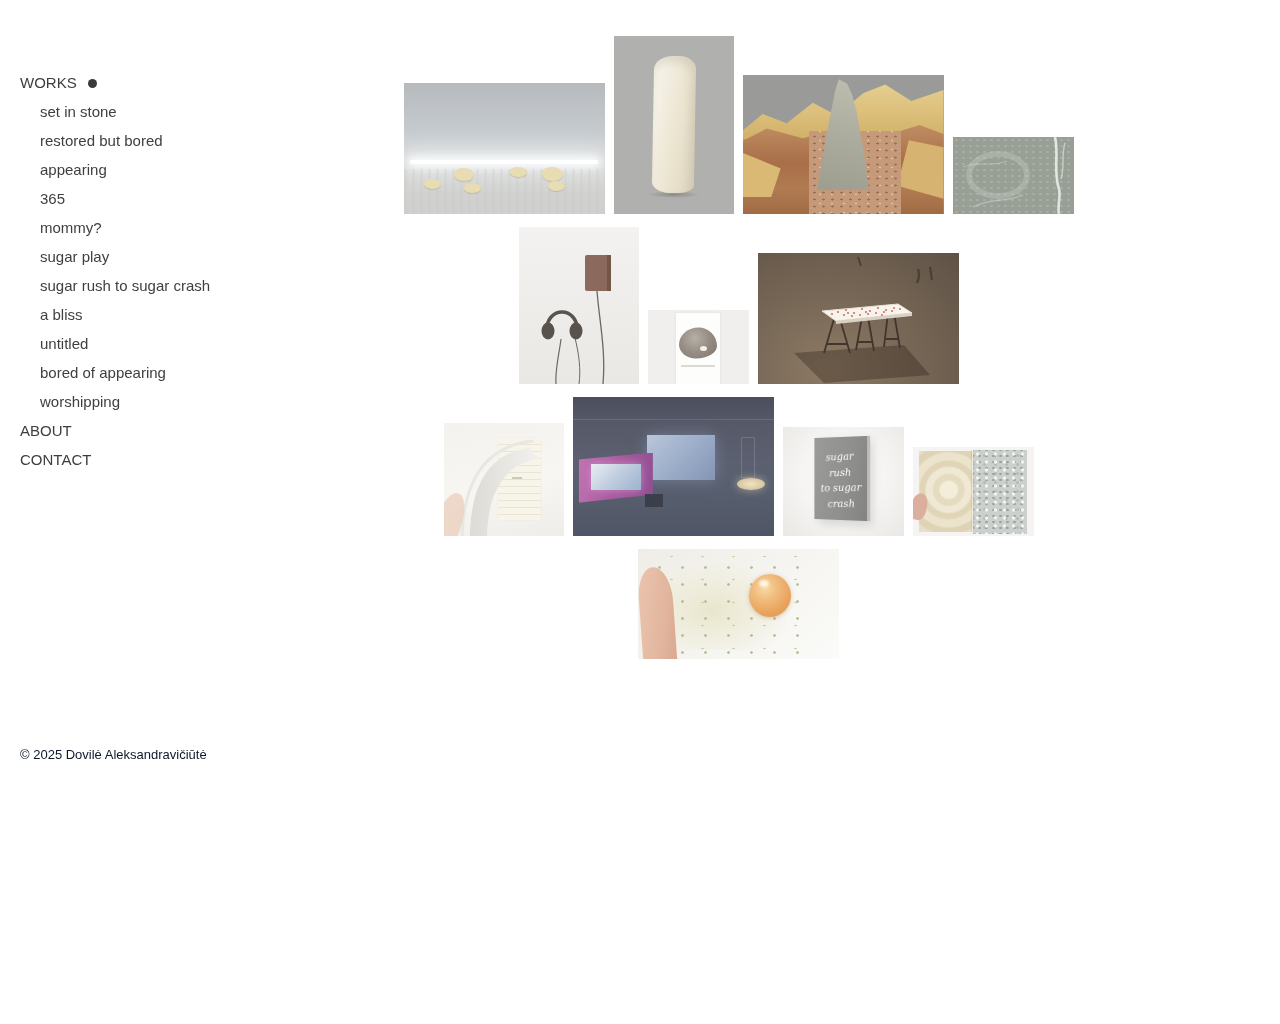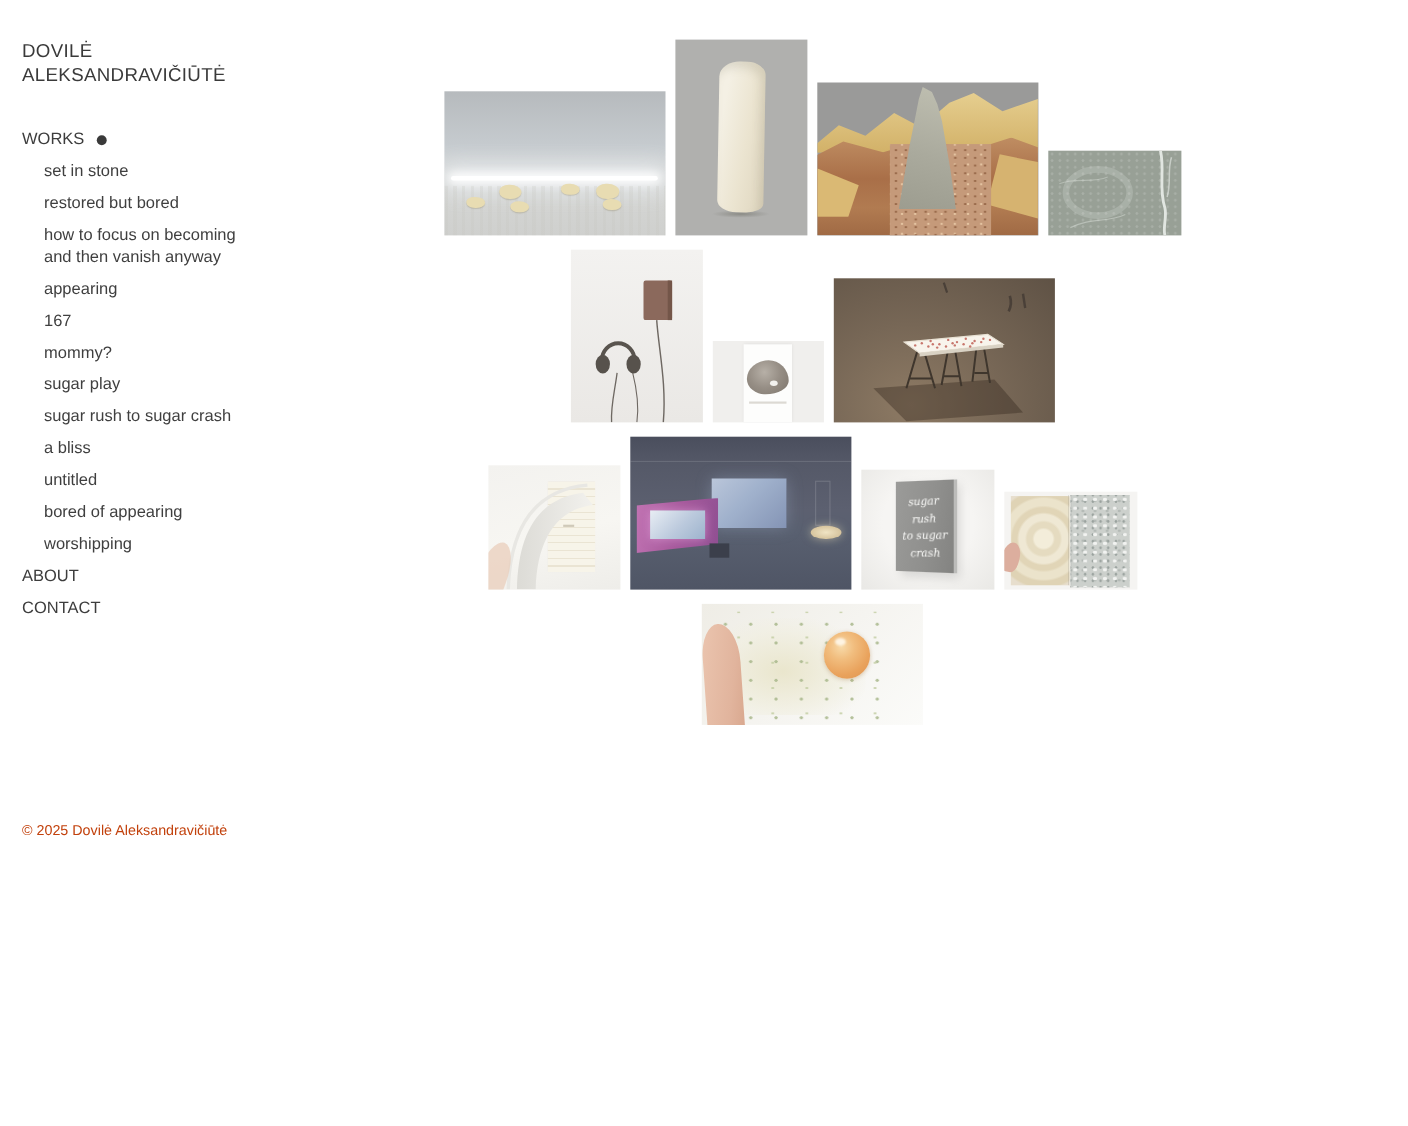--- a/index.html
+++ b/index.html
@@ -9,21 +9,21 @@
 
   
   .sidebar{position:absolute;left:0;top:0;width:250px;padding:36px 0 0 20px;box-sizing:border-box;}
   .artist{margin:0;font-size:17px;font-weight:400;letter-spacing:.3px;line-height:22px;color:#3a3a3a;cursor:pointer;}
   .artist span{display:block;}
   nav{margin-top:37px;}
   .nav-top{font-size:15px;line-height:20px;margin-bottom:9px;color:#3d3d3d;cursor:pointer;display:flex;align-items:center;}
   .dot{display:inline-block;width:9px;height:9px;border-radius:50%;background:#3a3a3a;margin-left:11px;}
   .works-list{list-style:none;margin:0 0 0 0;padding:0 0 0 20px;}
   .works-list li{font-size:15px;line-height:20px;margin-bottom:9px;width:185px;color:#3f3f3f;cursor:pointer;}
-  footer{position:absolute;left:20px;top:747px;font-size:13px;color:#c2410c;}
+  footer{position:absolute;left:20px;top:747px;font-size:13px;color:#0f172a;}
 
   
   .gallery{position:absolute;left:240px;top:0;width:997px;padding-top:36px;}
   .g-row{display:flex;justify-content:center;align-items:flex-end;gap:9px;margin-bottom:13px;}
   .thumb{position:relative;overflow:hidden;flex:0 0 auto;margin:0;cursor:pointer;}
   .thumb i,.thumb b,.thumb s{display:block;position:absolute;}
 
   .t1{width:201px;height:131px;background:linear-gradient(180deg,#b6babd 0%,#c6cbcf 38%,#d7d9d8 58%,#d3d4d2 78%,#cfd0ce 100%);}
   .t1 .neon{left:3%;right:3%;top:59%;height:4px;background:#fff;border-radius:2px;
             box-shadow:0 0 9px 3px rgba(255,255,255,.95),0 0 22px 9px rgba(238,242,246,.75);}
@@ -122,35 +122,30 @@
       box-shadow:0 1px 4px rgba(180,140,90,.45);}
   .t12 .yolk-hl{left:60%;top:28%;width:10px;height:7px;background:rgba(255,250,240,.85);border-radius:50%;filter:blur(1px);}
   .t12 .finger{left:1%;top:16%;width:17%;height:86%;
       background:linear-gradient(100deg,#ebc5af,#e1b49d 70%,#d9a88f);
       border-radius:46% 54% 0 0/32% 38% 0 0;transform:rotate(-4deg);}
 </style>
 </head>
 <body>
 
 <aside class="sidebar">
-  <h1 class="artist">
-    <span>DOVILĖ</span>
-    <span>ALEKSANDRAVIČIŪTĖ</span>
-  </h1>
   <nav>
     <div class="nav-top">
       <span>WORKS</span>
       <span class="dot"></span>
     </div>
     <ul class="works-list">
       <li>set in stone</li>
       <li>restored but bored</li>
-      <li>how to focus on becoming and then vanish anyway</li>
       <li>appearing</li>
-      <li>167</li>
+      <li>365</li>
       <li>mommy?</li>
       <li>sugar play</li>
       <li>sugar rush to sugar crash</li>
       <li>a bliss</li>
       <li>untitled</li>
       <li>bored of appearing</li>
       <li>worshipping</li>
     </ul>
     <div class="nav-top">ABOUT</div>
     <div class="nav-top">CONTACT</div>

